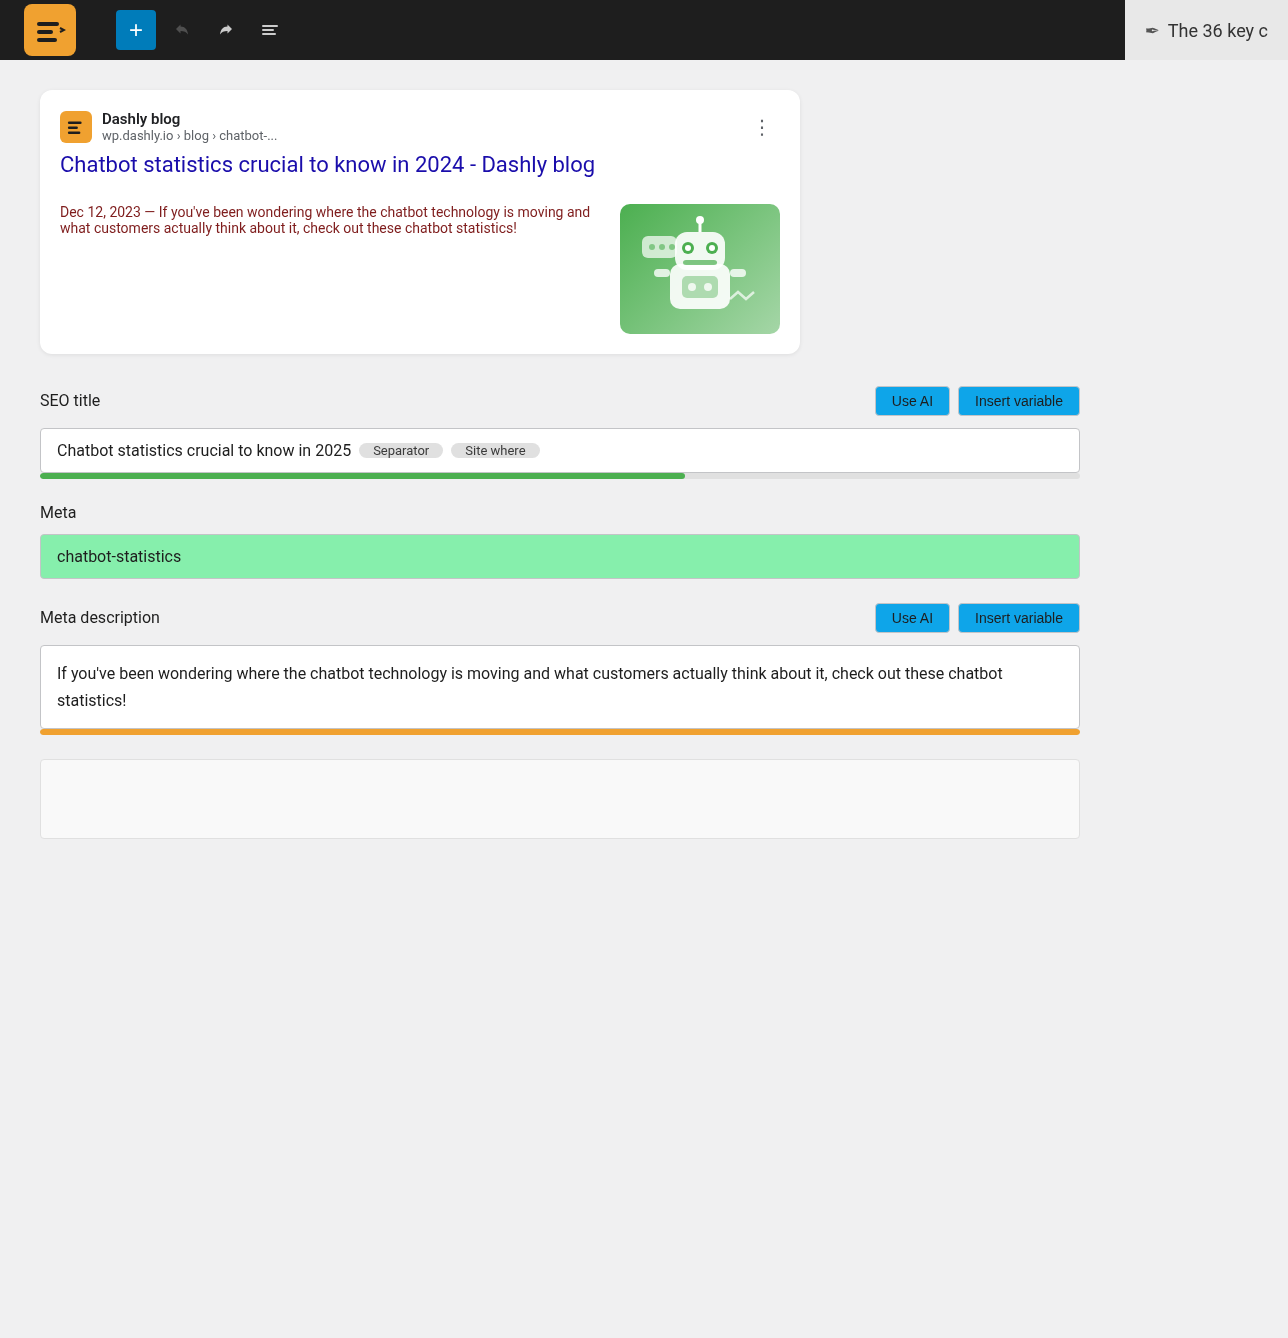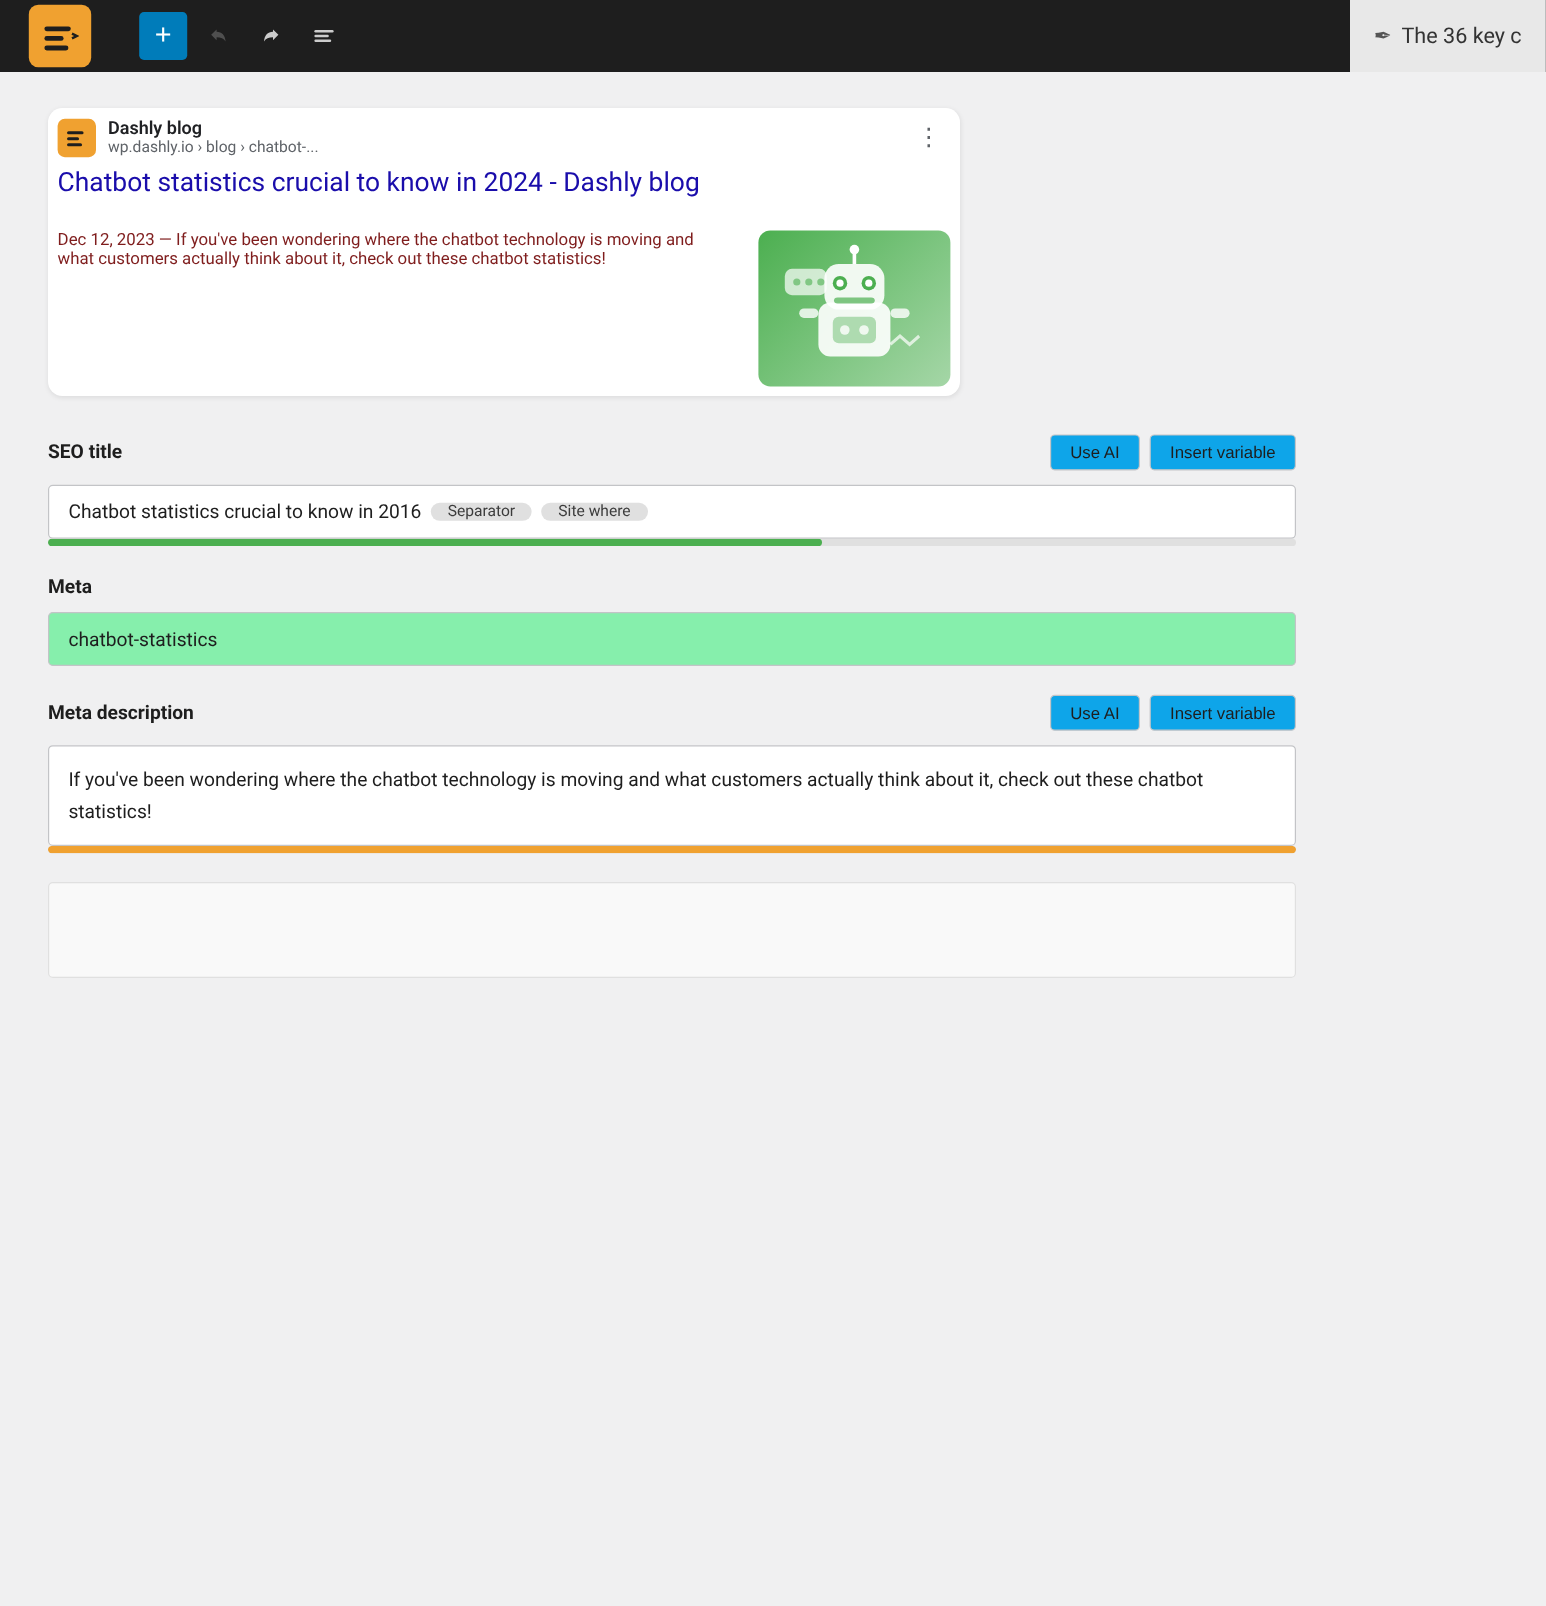--- a/index.html
+++ b/index.html
@@ -96,21 +96,21 @@
     .main-content {
       background: #f0f0f1;
       padding: 30px 40px;
       min-height: calc(1338px - 60px);
     }
 
     
     .search-card {
       background: white;
       border-radius: 12px;
-      padding: 8px;
+      padding: 20px;
       max-width: 760px;
       box-shadow: 0 1px 4px rgba(0,0,0,0.08);
       margin-bottom: 32px;
     }
     .search-card-header {
       display: flex;
       align-items: center;
       justify-content: space-between;
       margin-bottom: 8px;
     }
@@ -183,21 +183,21 @@
     
     .section-row {
       display: flex;
       align-items: center;
       justify-content: space-between;
       margin-bottom: 12px;
       max-width: 1040px;
     }
     .section-label {
       font-size: 16px;
-      font-weight: 700;
+      font-weight: 400;
       color: #1e1e1e;
     }
     .section-actions {
       display: flex;
       gap: 8px;
     }
     .action-btn {
       background: #0ea5e9;
       border: 1px solid #c3c4c7;
       border-radius: 4px;
@@ -397,21 +397,21 @@
 
   <div class="section-row">
     <span class="section-label">SEO title</span>
     <div class="section-actions">
       <button class="action-btn">Use AI</button>
       <button class="action-btn">Insert variable</button>
     </div>
   </div>
 
   <div class="seo-title-field">
-    <span class="seo-title-text">Chatbot statistics crucial to know in 2016</span>
+    <span class="seo-title-text">Chatbot statistics crucial to know in 2025</span>
     <span class="pill-tag">Separator</span>
     <span class="pill-tag">Site where</span>
   </div>
 
   <div class="progress-bar-container">
     <div class="progress-bar-fill" style="width: 62%; background-color: #4caf50;"></div>
   </div>
 
   <div class="section-row">
     <span class="section-label">Meta</span>

